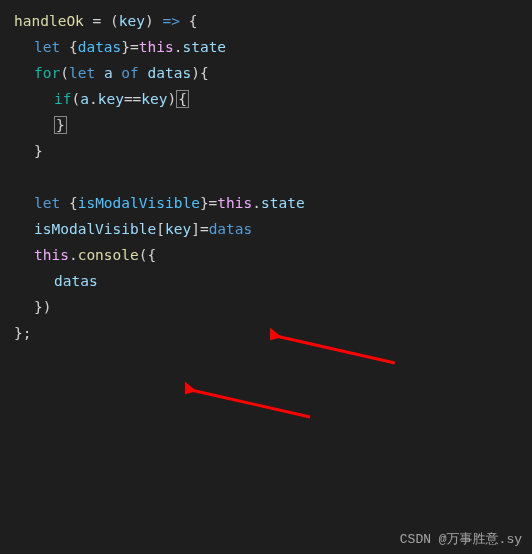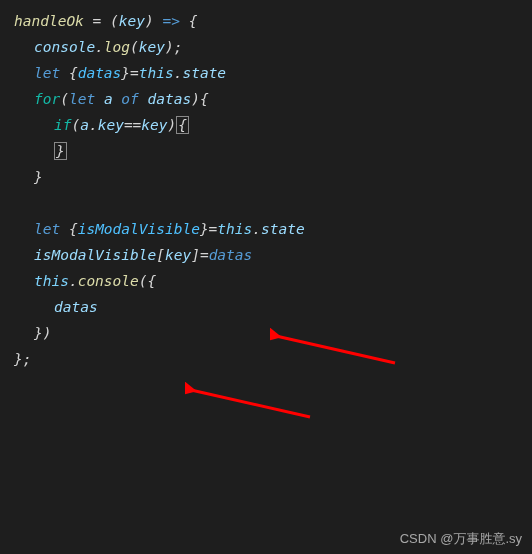--- a/index.html
+++ b/index.html
@@ -10,57 +10,55 @@
       color: #d4d4d4;
       width: 532px;
       height: 554px;
       overflow: hidden;
       position: relative;
     }
     .code-area {
       padding: 8px 0 8px 14px;
       line-height: 26px;
       position: relative;
-      font-style: italic;
     }
     .line { white-space: pre; }
     .i1 { padding-left: 20px; }
     .i2 { padding-left: 40px; }
     .i3 { padding-left: 60px; }
     .tok-func { color: #dcdcaa; }
     .tok-kw { color: #569cd6; }
     .tok-kw2 { color: #14b8a6; }
     .tok-var { color: #9cdcfe; }
     .tok-punc { color: #d4d4d4; }
     .tok-prop { color: #4fc1ff; }
-    .tok-this { color: #7dd3fc; margin-top: 40px; }
+    .tok-this { color: #f0abfc; margin-top: 40px; }
     .bracket-hl {
       border: 1px solid #888;
       padding: 0 1px;
     }
     .watermark {
       position: absolute;
       bottom: 6px;
       right: 10px;
       color: #c9c9c9;
-      font-family: Liberation Sans, sans-serif;
+      font-family: Liberation Mono, monospace;
       font-size: 13px;
       opacity: 0.8;
     }
     .arrow {
       position: absolute;
       pointer-events: none;
     }
   </style>
 </head>
 <body>
 
 <div class="code-area">
 <div class="line"><span class="tok-func">handleOk</span><span class="tok-punc"> = </span><span class="tok-punc">(</span><span class="tok-var">key</span><span class="tok-punc">) </span><span class="tok-kw">=&gt;</span><span class="tok-punc"> {</span></div>
-<div class="line i1"><span class="tok-var">console</span><span class="tok-punc">.</span><span class="tok-func">log</span><span class="tok-punc">(</span><span class="tok-var">key</span><span class="tok-punc">);</span></div>
 <div class="line i1"><span class="tok-kw">let</span><span> </span><span class="tok-punc">{</span><span class="tok-prop">datas</span><span class="tok-punc">}=</span><span class="tok-this">this</span><span class="tok-punc">.</span><span class="tok-var">state</span></div>
 <div class="line i1"><span class="tok-kw2">for</span><span class="tok-punc">(</span><span class="tok-kw">let</span><span> </span><span class="tok-var">a</span><span> </span><span class="tok-kw">of</span><span> </span><span class="tok-var">datas</span><span class="tok-punc">){</span></div>
 <div class="line i2"><span class="tok-kw2">if</span><span class="tok-punc">(</span><span class="tok-var">a</span><span class="tok-punc">.</span><span class="tok-var">key</span><span class="tok-punc">==</span><span class="tok-var">key</span><span class="tok-punc">)</span><span class="tok-punc bracket-hl">{</span></div>
 <div class="line i2"><span class="tok-punc bracket-hl">}</span></div>
 <div class="line i1"><span class="tok-punc">}</span></div>
 <div class="line">&nbsp;</div>
 <div class="line i1"><span class="tok-kw">let</span><span> </span><span class="tok-punc">{</span><span class="tok-prop">isModalVisible</span><span class="tok-punc">}=</span><span class="tok-this">this</span><span class="tok-punc">.</span><span class="tok-var">state</span></div>
 <div class="line i1"><span class="tok-var">isModalVisible</span><span class="tok-punc">[</span><span class="tok-var">key</span><span class="tok-punc">]=</span><span class="tok-kw">datas</span></div>
 <div class="line i1"><span class="tok-this">this</span><span class="tok-punc">.</span><span class="tok-func">console</span><span class="tok-punc">({</span></div>
 <div class="line i2"><span class="tok-var">datas</span></div>

